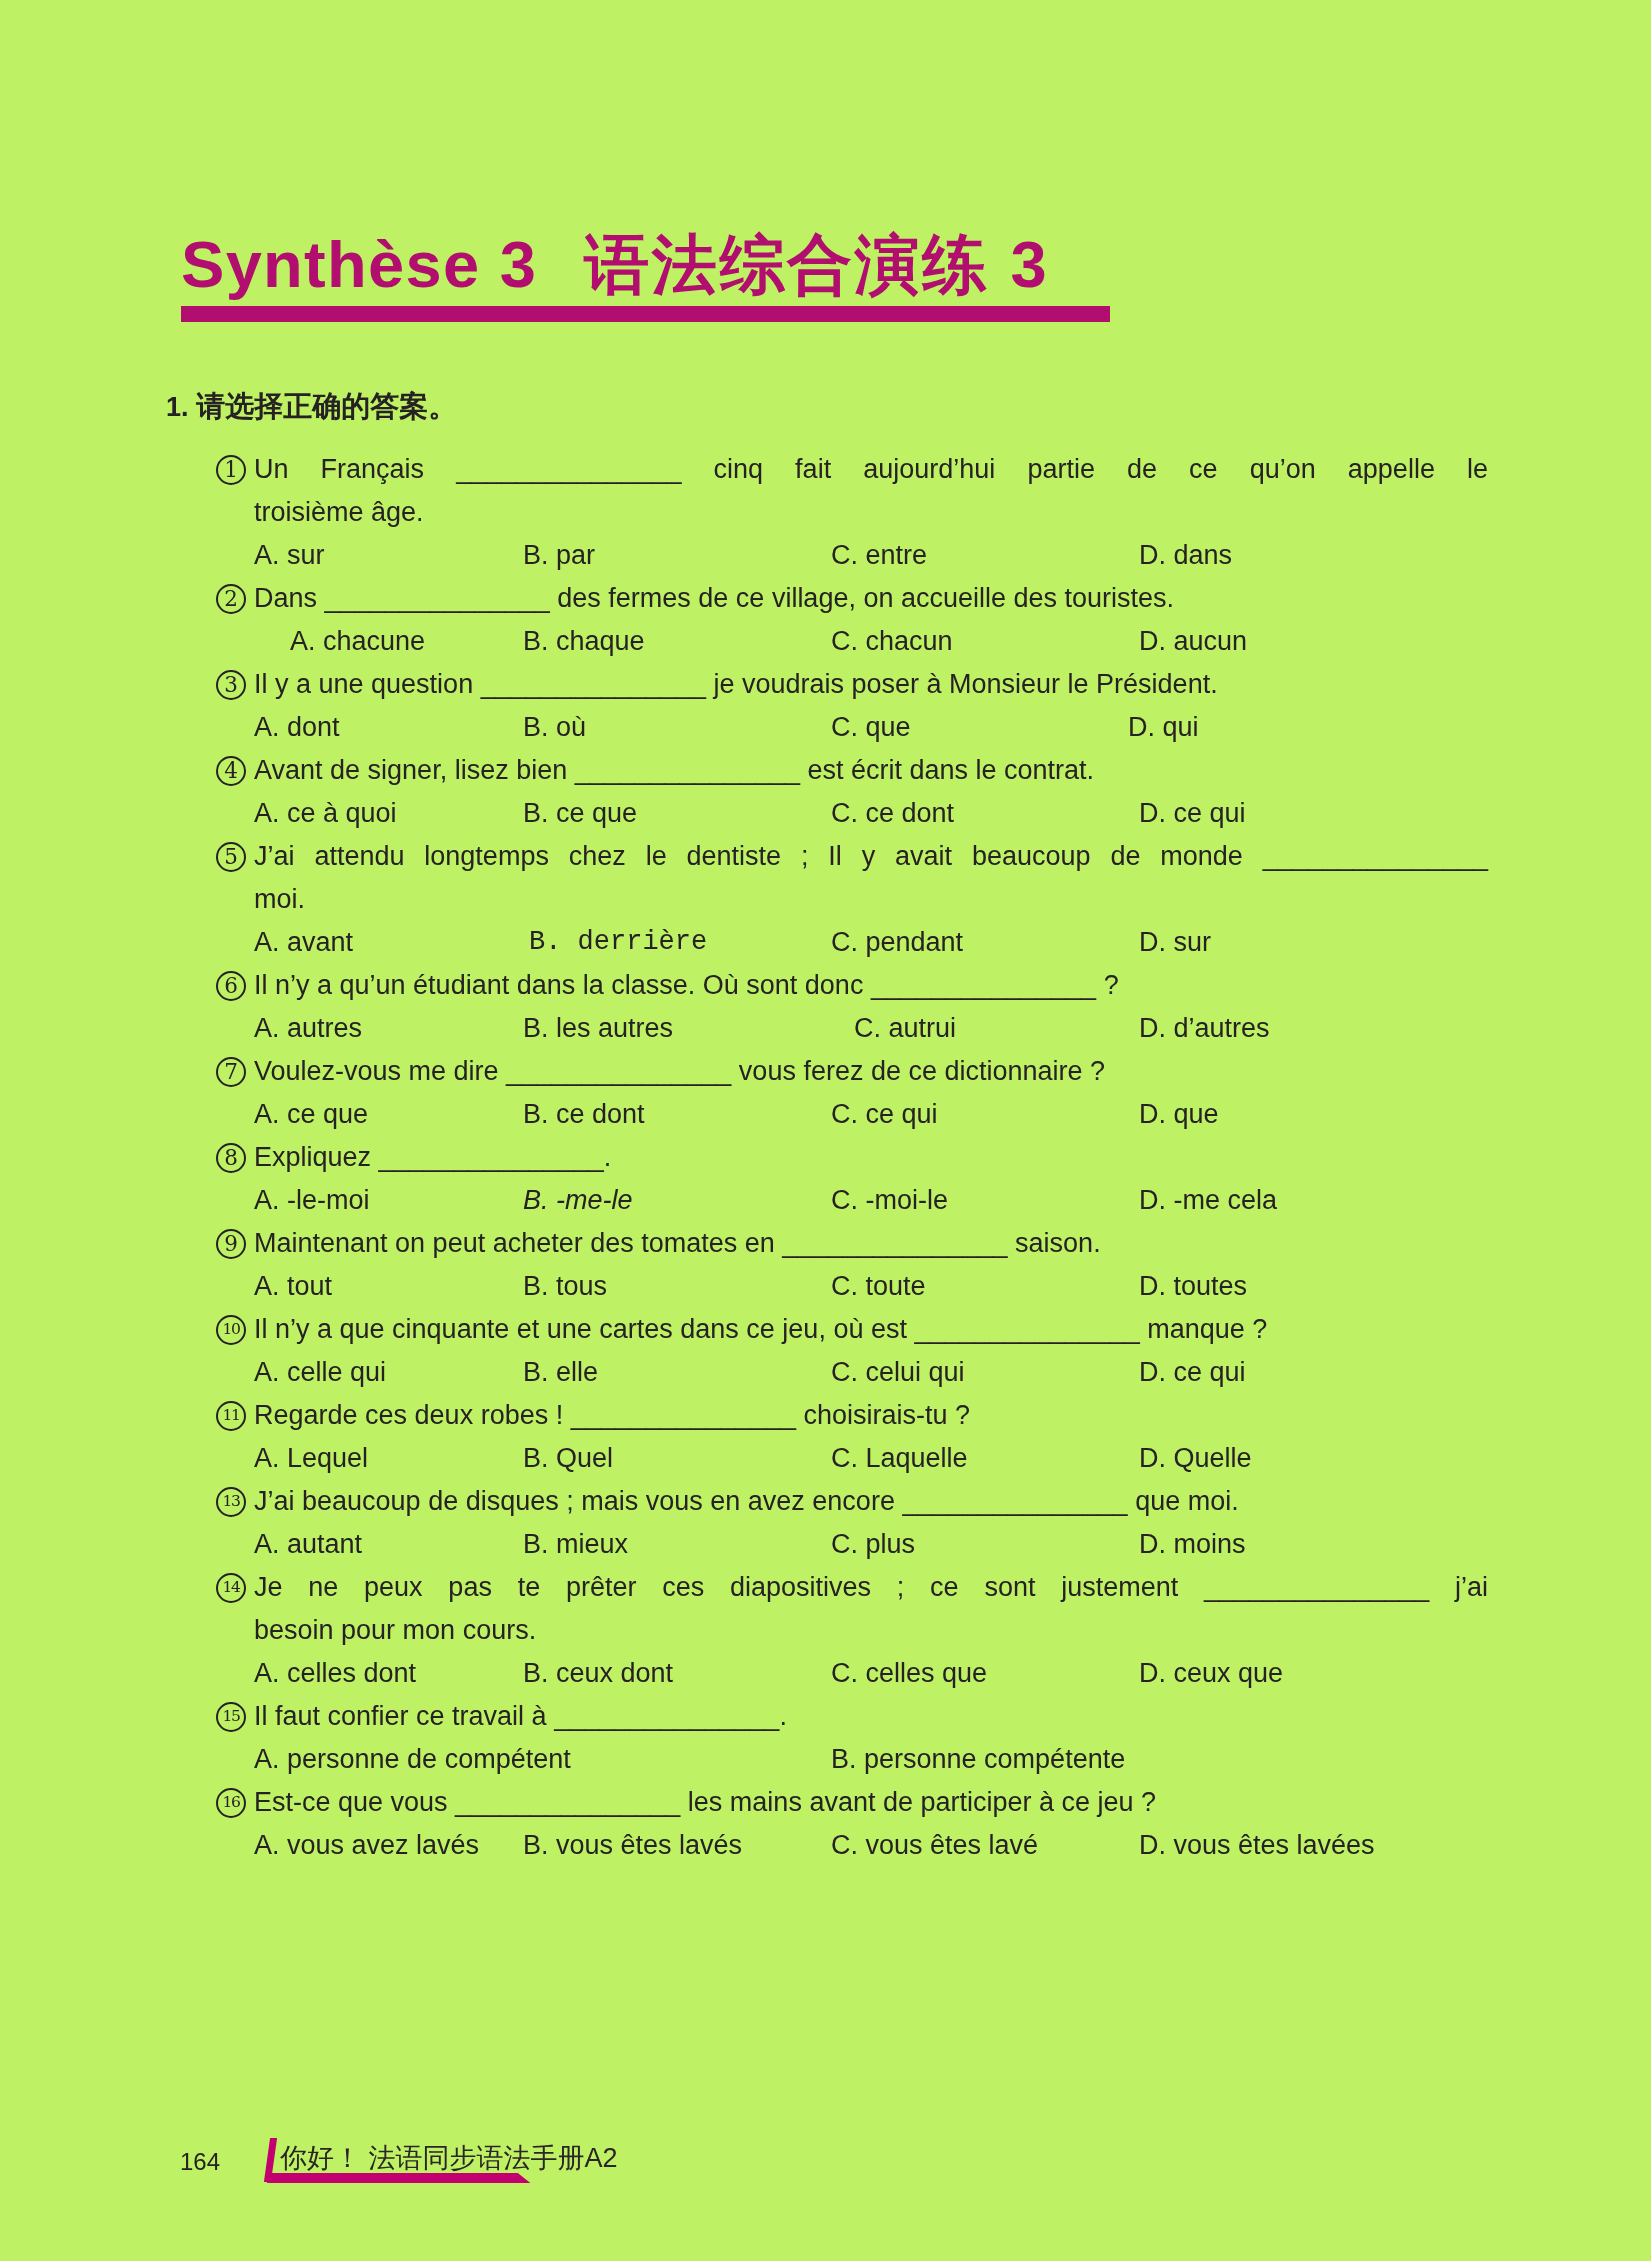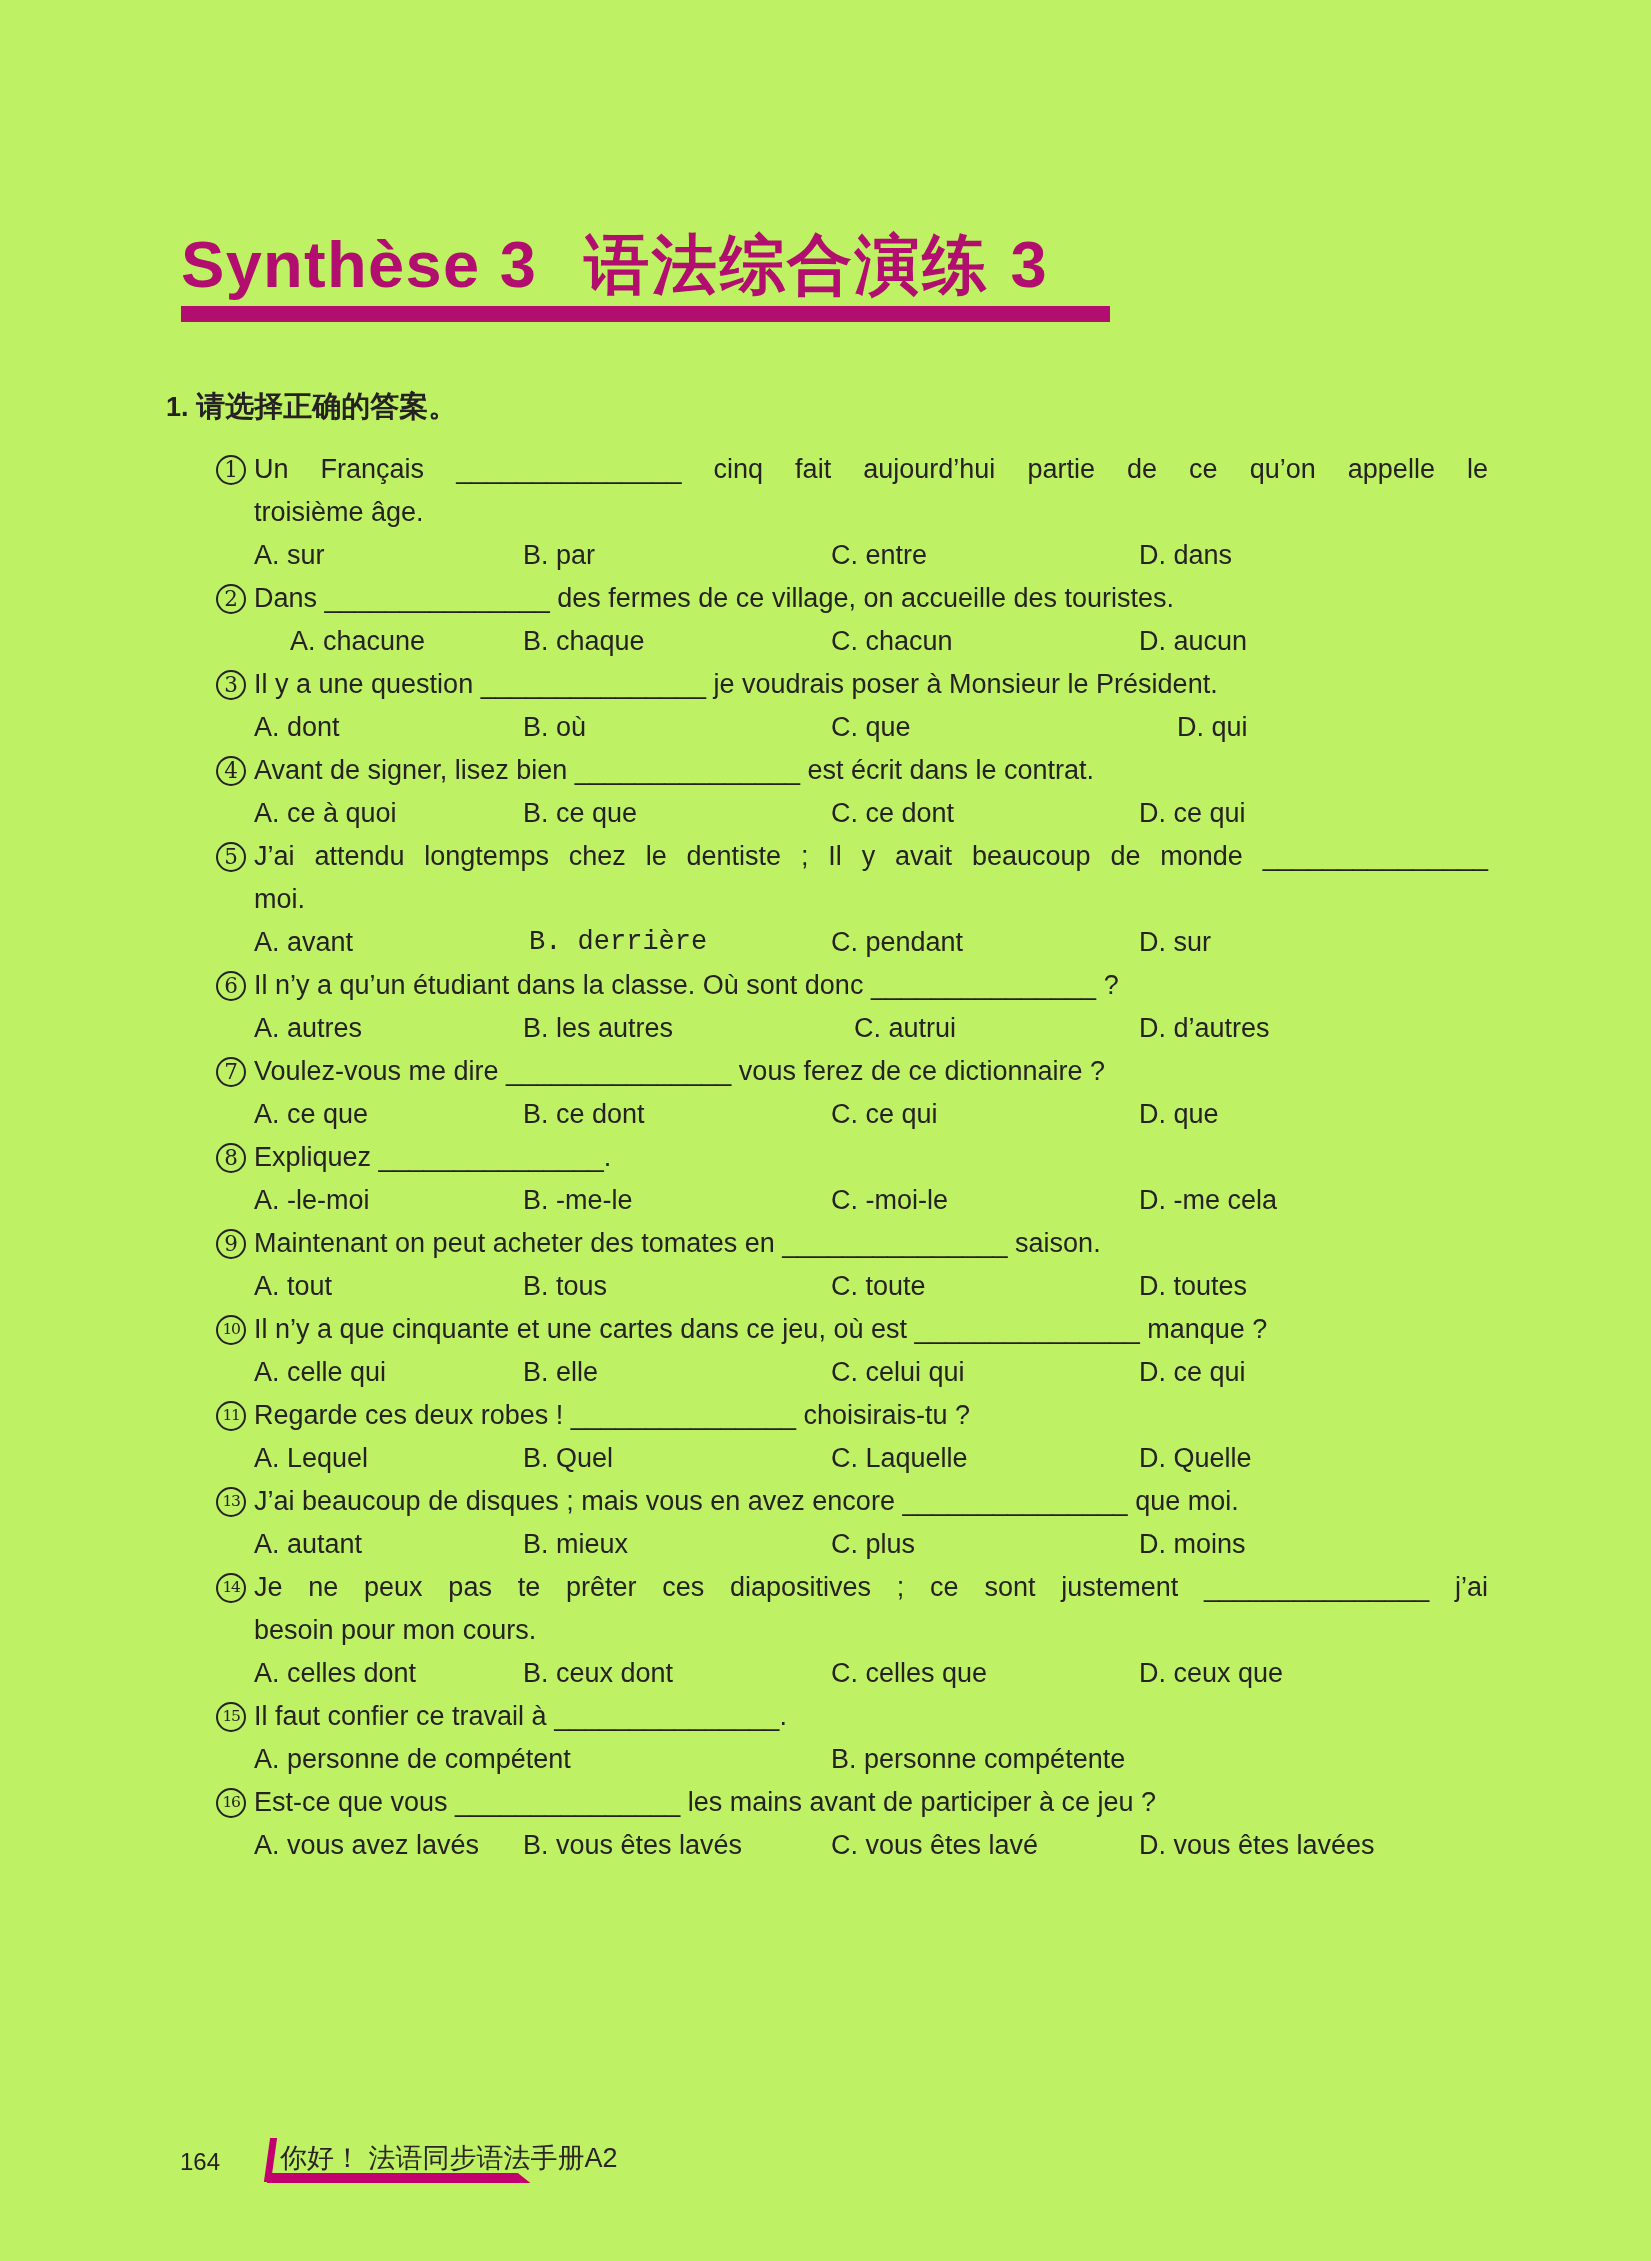--- a/index.html
+++ b/index.html
@@ -79,21 +79,21 @@
           <span class="opt" style="left: 885px;">D. aucun</span>
         </div>
       </div>
       <div class="question">
         <span class="qnum">3</span>
         <div class="qline">Il y a une question _______________ je voudrais poser à Monsieur le Président.</div>
         <div class="opts">
           <span class="opt" style="left: 0px;">A. dont</span>
           <span class="opt" style="left: 269px;">B. où</span>
           <span class="opt" style="left: 577px;">C. que</span>
-          <span class="opt" style="left: 923px; text-align: center;">D. qui</span>
+          <span class="opt" style="left: 874px; text-align: center;">D. qui</span>
         </div>
       </div>
       <div class="question">
         <span class="qnum">4</span>
         <div class="qline">Avant de signer, lisez bien _______________ est écrit dans le contrat.</div>
         <div class="opts">
           <span class="opt" style="left: 0px;">A. ce à quoi</span>
           <span class="opt" style="left: 269px;">B. ce que</span>
           <span class="opt" style="left: 577px;">C. ce dont</span>
           <span class="opt" style="left: 885px;">D. ce qui</span>
@@ -128,21 +128,21 @@
           <span class="opt" style="left: 269px;">B. ce dont</span>
           <span class="opt" style="left: 577px;">C. ce qui</span>
           <span class="opt" style="left: 885px;">D. que</span>
         </div>
       </div>
       <div class="question">
         <span class="qnum">8</span>
         <div class="qline">Expliquez _______________.</div>
         <div class="opts">
           <span class="opt" style="left: 0px;">A. -le-moi</span>
-          <span class="opt" style="left: 269px;">B. -me-le</span>
+          <span class="opt" style="left: 269px; font-style: italic;">B. -me-le</span>
           <span class="opt" style="left: 577px;">C. -moi-le</span>
           <span class="opt" style="left: 885px;">D. -me cela</span>
         </div>
       </div>
       <div class="question">
         <span class="qnum">9</span>
         <div class="qline">Maintenant on peut acheter des tomates en _______________ saison.</div>
         <div class="opts">
           <span class="opt" style="left: 0px;">A. tout</span>
           <span class="opt" style="left: 269px;">B. tous</span>

